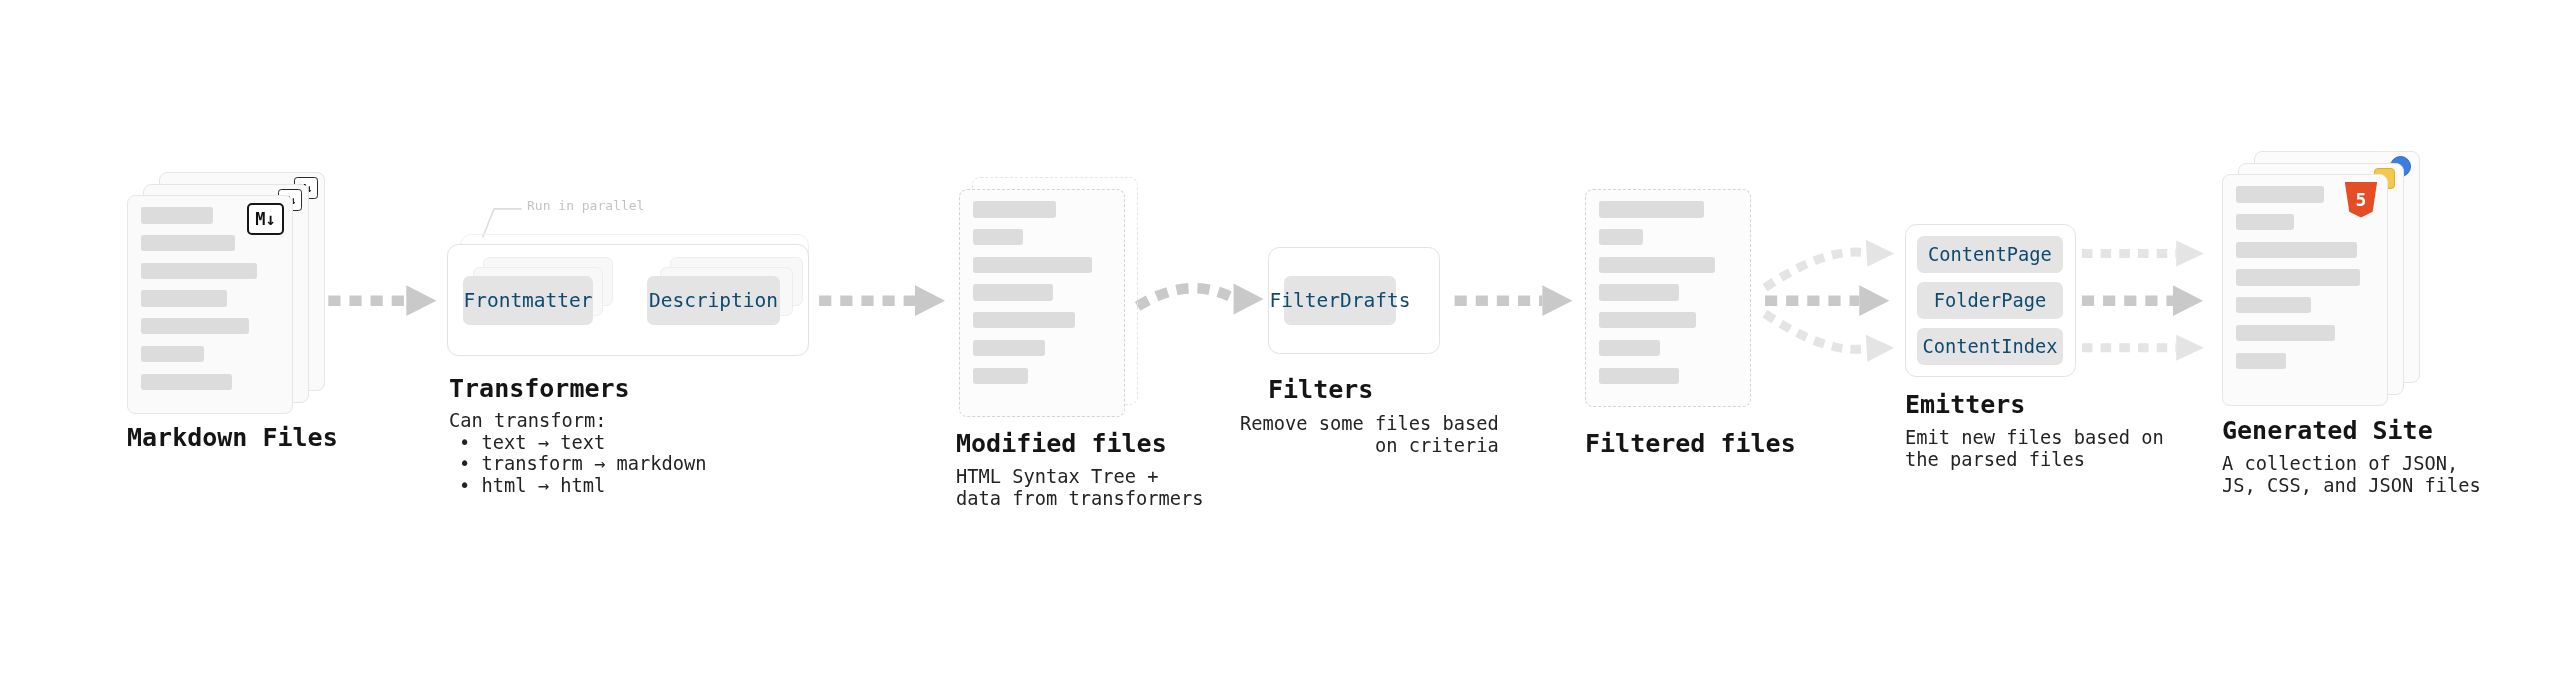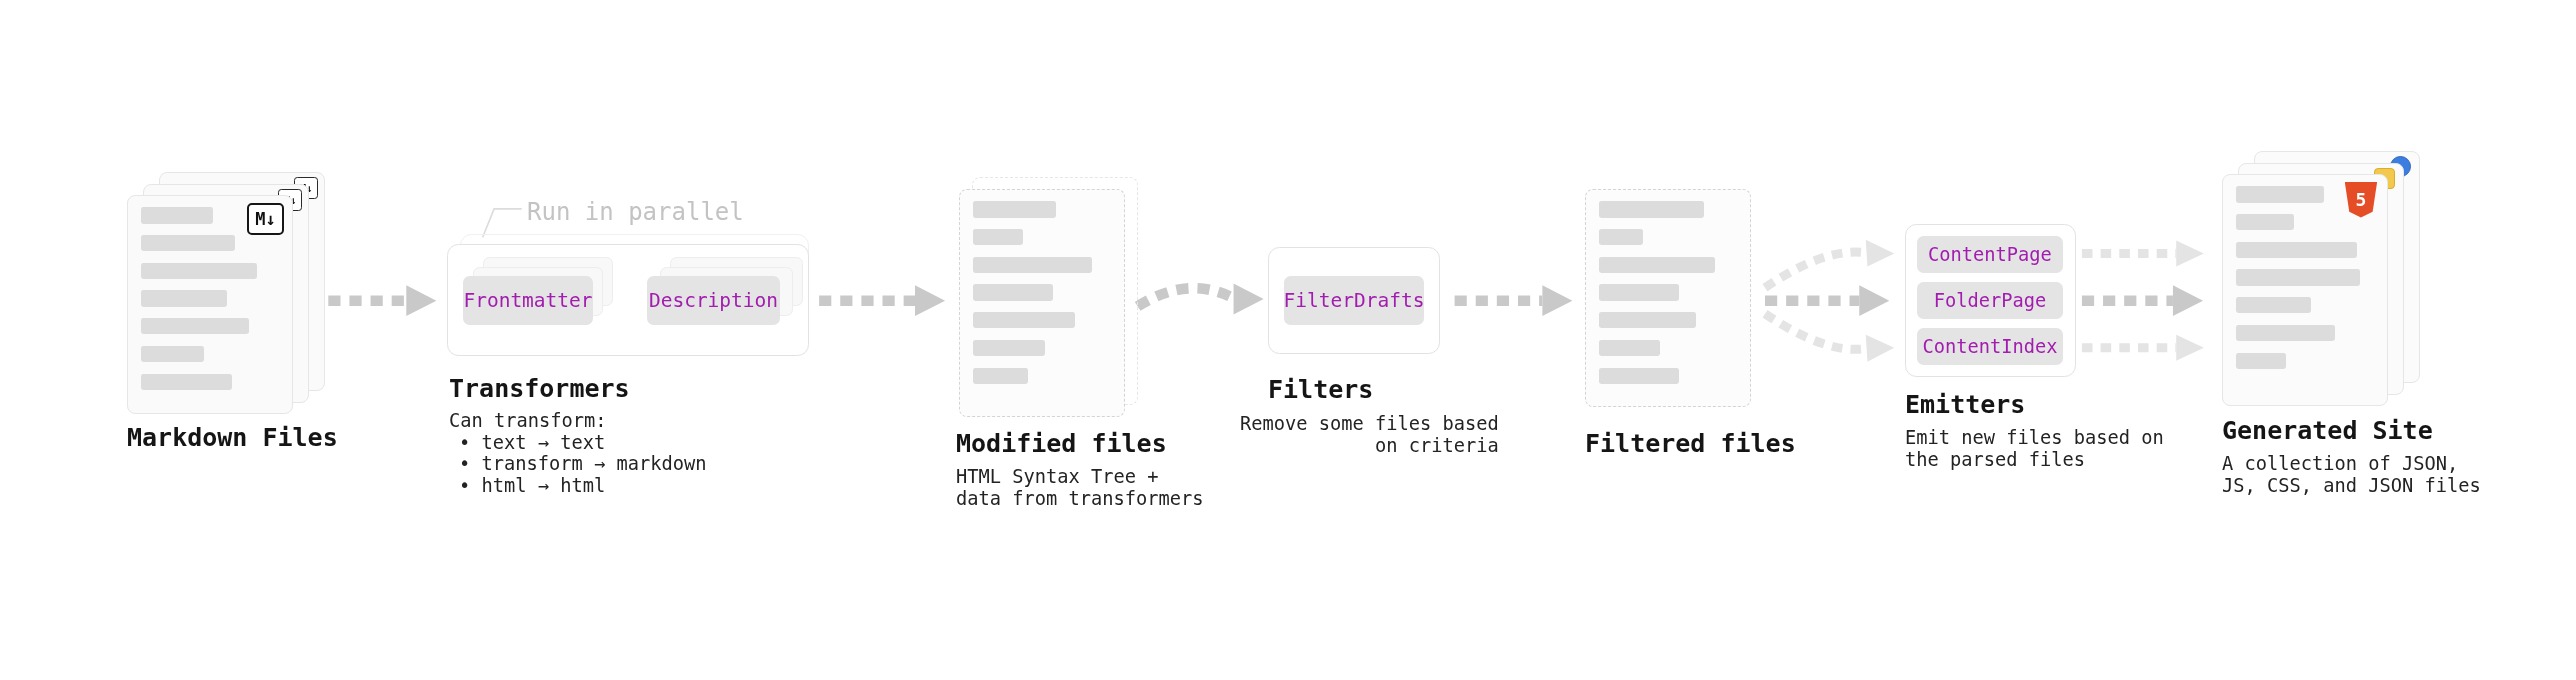--- a/index.html
+++ b/index.html
@@ -46,28 +46,28 @@
   }
   .js-square-icon{
     position:absolute;top:4.1px;right:8.1px;width:21px;height:21px;border-radius:4.1px;
     background:#f2c94c;border:1.6px solid #d9ae2f;box-sizing:border-box;
   }
   
   .frame{position:absolute;border:1.6px solid #e2e2e2;border-radius:11.4px;background:#ffffff;box-sizing:border-box;}
   .frame-ghost{position:absolute;border:1.6px solid #f0f0f0;border-radius:11.4px;background:transparent;box-sizing:border-box;}
   .chip{
     position:absolute;background:#e4e4e4;border-radius:6.5px;box-sizing:border-box;
-    display:flex;align-items:center;justify-content:center;font-size:19.5px;color:#a21caf;
+    display:flex;align-items:center;justify-content:center;font-size:19.5px;color:#0c4a6e;
   }
   .chip.small{font-size:18.7px;}
   .chip-ghost{position:absolute;border:1.6px solid #ededed;background:#f8f8f8;border-radius:6.5px;box-sizing:border-box;}
   
   .node-title{position:absolute;font-size:25px;font-weight:600;color:#151515;white-space:nowrap;}
   .caption{position:absolute;font-size:18.7px;line-height:22px;color:#232323;white-space:pre-line;}
-  .parallel-note{position:absolute;font-size:24px;color:#c3c3c3;white-space:nowrap;}
+  .parallel-note{position:absolute;font-size:13px;color:#c3c3c3;white-space:nowrap;}
   svg{position:absolute;left:0;top:0;}
 </style>
 </head>
 <body>
 
 <div class="stage">
 
   <svg width="2576" height="681" viewBox="0 0 3170 838">
 
     <g>
@@ -173,21 +173,21 @@
       <div class="bar" style="width:74%"></div>
       <div class="bar" style="width:52%"></div>
       <div class="bar" style="width:40%"></div>
     </div>
   </div>
   <div class="node-title" style="left:956px;top:429px;">Modified files</div>
   <div class="caption" style="left:956px;top:466px;">HTML Syntax Tree +
 data from transformers</div>
 
   <div class="frame" style="left:1268px;top:247px;width:172px;height:107px;"></div>
-  <div class="chip" style="left:1284px;top:276px;width:140px;height:49px;">FilterDrafts</div>
+  <div class="chip" style="left:1284px;top:276px;width:112px;height:49px;">FilterDrafts</div>
   <div class="node-title" style="left:1268px;top:375px;">Filters</div>
   <div class="caption" style="left:1240px;top:413px;text-align:right;">Remove some files based
 on criteria</div>
 
   <div class="dashed-card" style="left:1585px;top:189px;height:218px;">
     <div class="bars">
       <div class="bar" style="width:76%"></div>
       <div class="bar" style="width:32%"></div>
       <div class="bar" style="width:84%"></div>
       <div class="bar" style="width:58%"></div>

